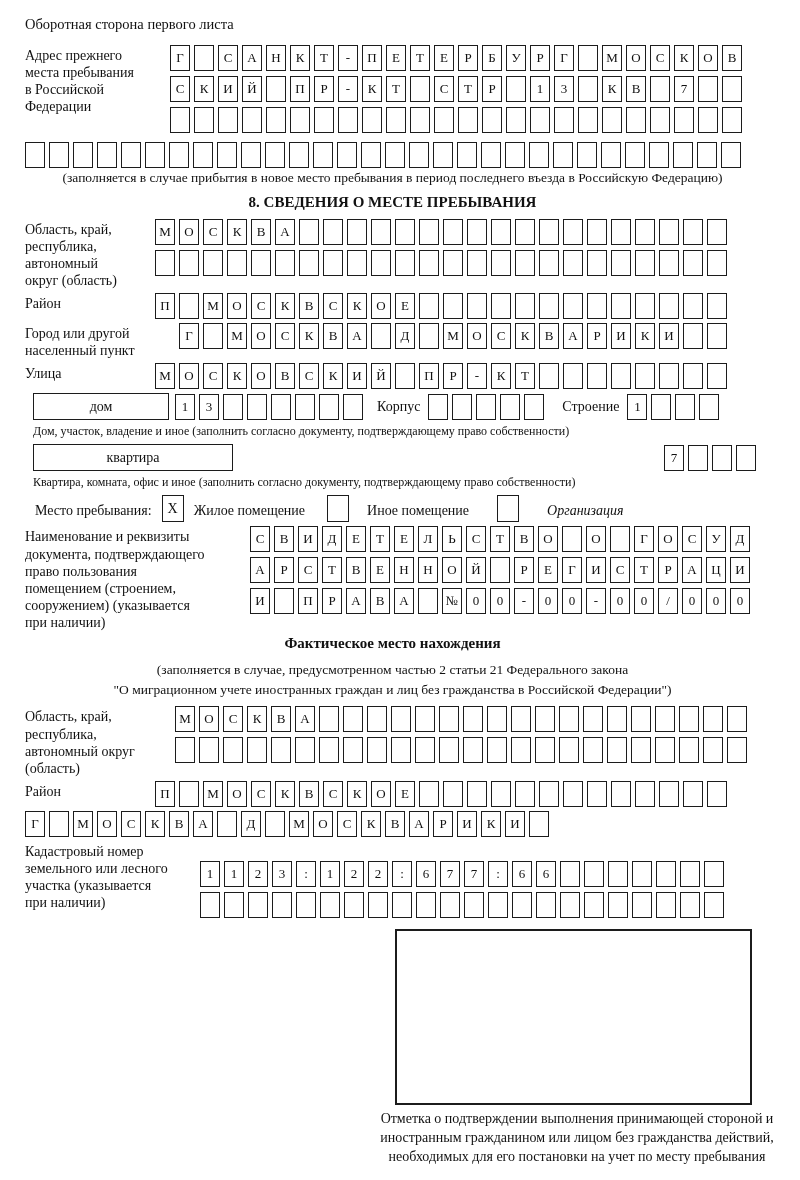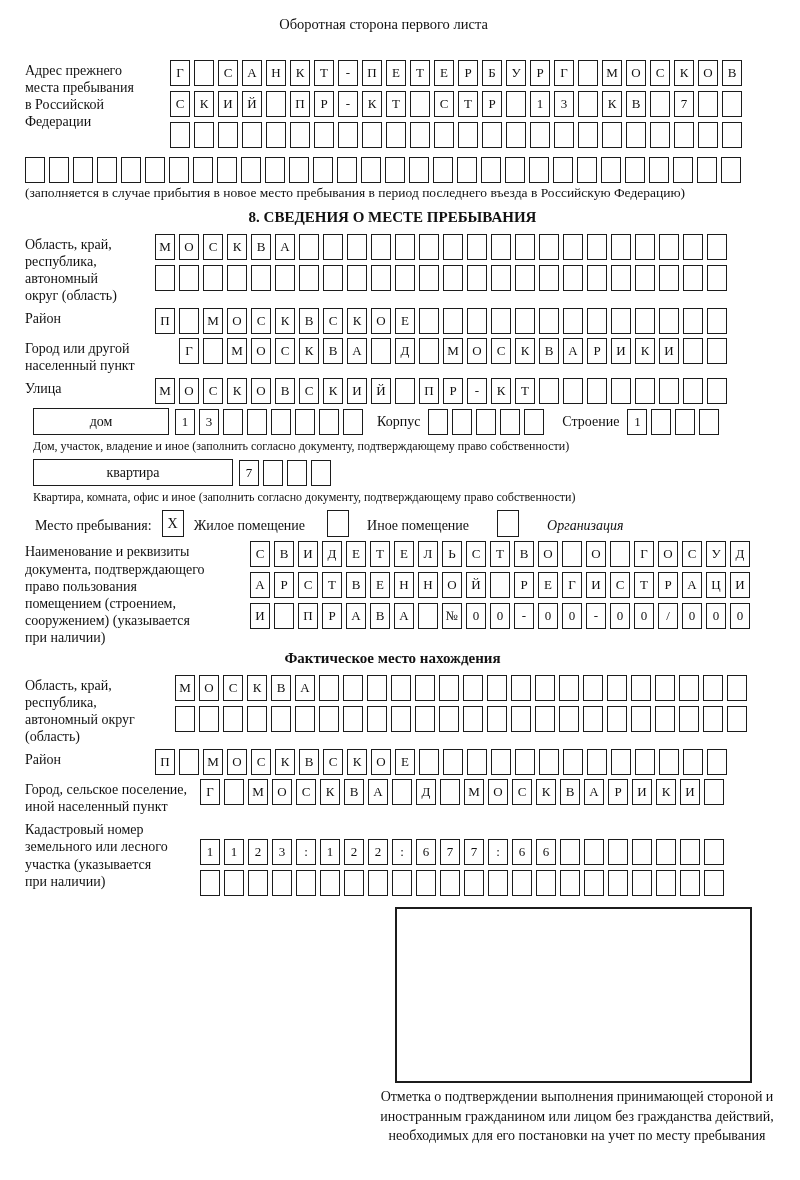--- a/index.html
+++ b/index.html
@@ -3,34 +3,34 @@
 <meta charset="utf-8">
 <style>
   * { margin:0; padding:0; box-sizing:border-box; }
   html,body { background:#fff; }
   .page {
     position:relative; width:800px; height:1180px; margin:0 auto;
     background:#fff; color:#111;
     font-family:"Liberation Serif","DejaVu Serif",serif;
     font-size:14px; padding:16px 40px 10px 25px; overflow:hidden;
   }
-  .header-note { text-align:center; padding-right:18px; font-size:14.5px; margin-bottom:27px; }
+  .header-note { text-align:left; padding-right:18px; font-size:14.5px; margin-bottom:12px; }
   .row { display:flex; align-items:flex-start; margin-bottom:4px; }
   .row-label { flex:none; white-space:pre-line; line-height:1.22; font-size:14px; padding-top:2px; }
   .cells { display:flex; flex:none; }
   .cells-col { display:flex; flex-direction:column; }
   .cells-col .cells { margin-bottom:5px; }
   .cell {
     width:20px; height:26px; border:1.8px solid #1c1c1c; margin-right:4px;
     display:flex; align-items:center; justify-content:center;
     font-size:13px; flex:none;
   }
   .w130 { width:130px; } .w145 { width:145px; } .w150 { width:150px; }
   .w175 { width:175px; } .w225 { width:225px; }
-  .center-note { text-align:left; font-size:13.5px; margin:2px 0 4px 0; }
+  .center-note { text-align:center; font-size:13.5px; margin:2px 0 4px 0; }
   .sec-title { text-align:center; font-weight:bold; font-size:15px; margin:8px 0 8px 0; }
   .wide-box {
     border:1.8px solid #1c1c1c; height:27px; display:flex; align-items:center;
     justify-content:center; flex:none; margin-right:6px; font-size:14px;
   }
   .left-note { font-size:12px; margin:1px 0 5px 8px; }
   .inline-lbl { flex:none; padding-top:4px; }
   .checkbox {
     width:22px; height:27px; border:1.8px solid #1c1c1c; flex:none;
     display:flex; align-items:center; justify-content:center; font-size:14px;
@@ -344,21 +344,21 @@
     <div class="inline-lbl" style="margin:0 8px 0 14px; padding-top:0;">Строение</div>
     <div class="cells">
         <div class="cell">1</div>
         <div class="cell"></div>
         <div class="cell"></div>
         <div class="cell"></div>
       </div>
   </div>
   <div class="left-note">Дом, участок, владение и иное (заполнить согласно документу, подтверждающему право собственности)</div>
 
-  <div class="row" style="align-items:center; margin-left:8px;">
+  <div class="row" style="align-items:center; margin-left:8px;justify-content:space-between;">
     <div class="wide-box" style="width:200px;">квартира</div>
     <div class="cells">
         <div class="cell">7</div>
         <div class="cell"></div>
         <div class="cell"></div>
         <div class="cell"></div>
       </div>
   </div>
   <div class="left-note">Квартира, комната, офис и иное (заполнить согласно документу, подтверждающему право собственности)</div>
 
@@ -446,20 +446,24 @@
           <div class="cell">0</div>
           <div class="cell">/</div>
           <div class="cell">0</div>
           <div class="cell">0</div>
           <div class="cell">0</div>
         </div>
     </div>
   </div>
 
   <div class="sec-title" style="margin-top:4px;">Фактическое место нахождения</div>
+  <div class="notes-block">
+    <div>(заполняется в случае, предусмотренном частью 2 статьи 21 Федерального закона</div>
+    <div>"О миграционном учете иностранных граждан и лиц без гражданства в Российской Федерации")</div>
+  </div>
 
   <div class="row">
     <div class="row-label w150">Область, край,
 республика,
 автономный округ
 (область)</div>
     <div class="cells-col">
       <div class="cells">
           <div class="cell">М</div>
           <div class="cell">О</div>
@@ -539,22 +543,20 @@
         <div class="cell"></div>
         <div class="cell"></div>
         <div class="cell"></div>
         <div class="cell"></div>
         <div class="cell"></div>
         <div class="cell"></div>
       </div>
   </div>
 
   <div class="row">
-    <div class="row-label w175">Город, сельское поселение,
-иной населенный пункт</div>
     <div class="cells">
         <div class="cell">Г</div>
         <div class="cell"></div>
         <div class="cell">М</div>
         <div class="cell">О</div>
         <div class="cell">С</div>
         <div class="cell">К</div>
         <div class="cell">В</div>
         <div class="cell">А</div>
         <div class="cell"></div>

